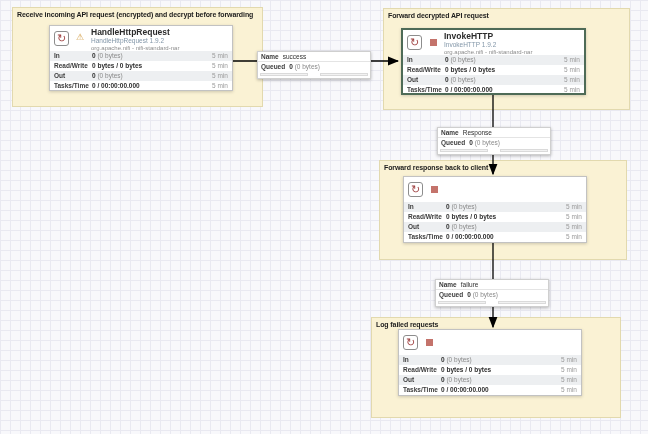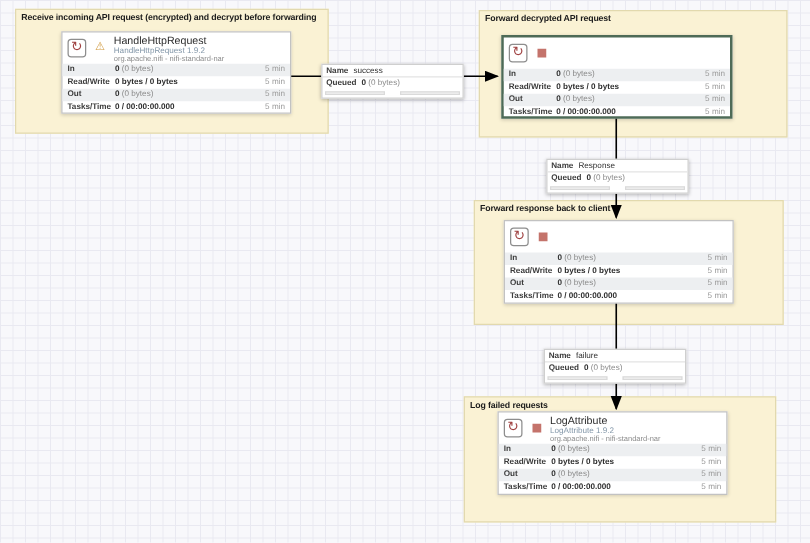--- a/index.html
+++ b/index.html
@@ -48,21 +48,21 @@
   }
   .status-warning {
     position:absolute; left:26px; top:7px;
     font-size:9px; line-height:9px; color:#d19a3f;
   }
   .status-stopped {
     position:absolute; left:27px; top:9px;
     width:7px; height:7px; background:#c4736b;
   }
   .proc-titles { position:absolute; left:41px; top:2px; white-space:nowrap; }
-  .proc-name { font-size:8.5px; font-weight:400; color:#2b2b2b; line-height:9px; }
+  .proc-name { font-size:8.5px; font-weight:700; color:#2b2b2b; line-height:9px; }
   .proc-type { font-size:6.5px; color:#8296a8; line-height:8px; }
   .proc-bundle { font-size:6px; color:#8c8c8c; line-height:7px; }
 
   .stat-row {
     display:flex; align-items:center;
     height:10px; padding:0 4px;
     font-size:6.5px; line-height:10px; white-space:nowrap;
   }
   .stat-row.odd { background:#edeff1; }
   .stat-label { width:38px; font-weight:bold; color:#3c3c3c; }
@@ -149,20 +149,25 @@
       <span class="stat-label">Tasks/Time</span>
       <span class="stat-value"><b>0 / 00:00:00.000</b> <span class="dim"></span></span>
       <span class="stat-window">5 min</span>
     </div>
   </div>
 
   <div class="proc selected" style="left:401px; top:28px; width:185px; height:67px;">
     <div class="proc-header">
       <div class="proc-icon">↻</div>
       <div class="status-stopped"></div>
+      <div class="proc-titles">
+        <div class="proc-name">InvokeHTTP</div>
+        <div class="proc-type">InvokeHTTP 1.9.2</div>
+        <div class="proc-bundle">org.apache.nifi - nifi-standard-nar</div>
+      </div>
     </div>
     <div class="stat-row odd">
       <span class="stat-label">In</span>
       <span class="stat-value"><b>0</b> <span class="dim">(0 bytes)</span></span>
       <span class="stat-window">5 min</span>
     </div>
     <div class="stat-row">
       <span class="stat-label">Read/Write</span>
       <span class="stat-value"><b>0 bytes / 0 bytes</b> <span class="dim"></span></span>
       <span class="stat-window">5 min</span>
@@ -203,25 +208,20 @@
       <span class="stat-label">Tasks/Time</span>
       <span class="stat-value"><b>0 / 00:00:00.000</b> <span class="dim"></span></span>
       <span class="stat-window">5 min</span>
     </div>
   </div>
 
   <div class="proc" style="left:398px; top:329px; width:184px; height:67px;">
     <div class="proc-header">
       <div class="proc-icon">↻</div>
       <div class="status-stopped"></div>
-      <div class="proc-titles">
-        <div class="proc-name">LogAttribute</div>
-        <div class="proc-type">LogAttribute 1.9.2</div>
-        <div class="proc-bundle">org.apache.nifi - nifi-standard-nar</div>
-      </div>
     </div>
     <div class="stat-row odd">
       <span class="stat-label">In</span>
       <span class="stat-value"><b>0</b> <span class="dim">(0 bytes)</span></span>
       <span class="stat-window">5 min</span>
     </div>
     <div class="stat-row">
       <span class="stat-label">Read/Write</span>
       <span class="stat-value"><b>0 bytes / 0 bytes</b> <span class="dim"></span></span>
       <span class="stat-window">5 min</span>

